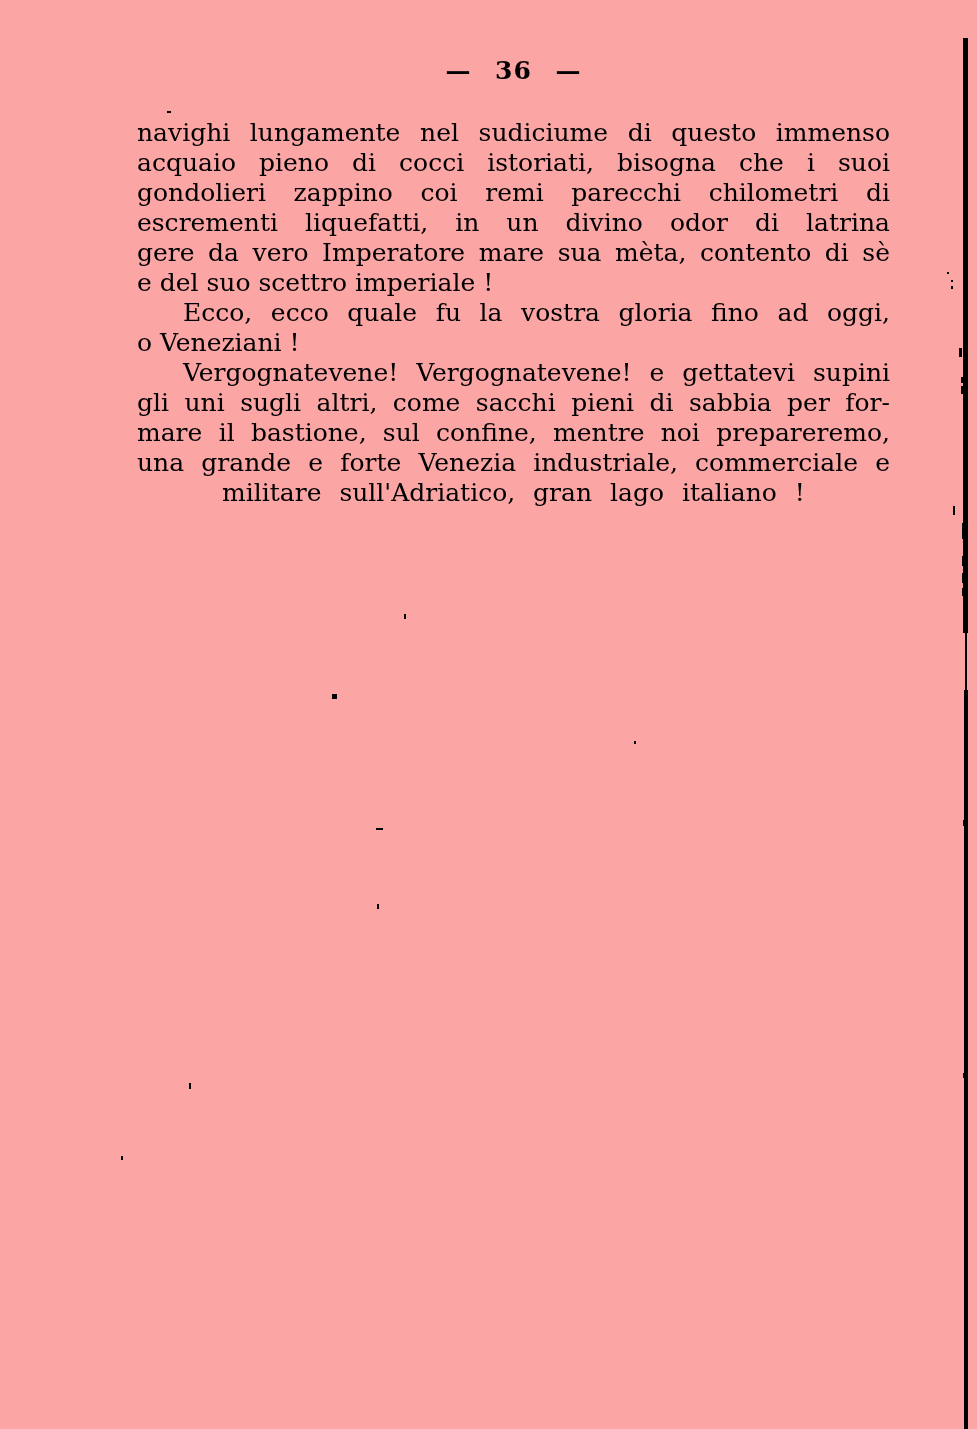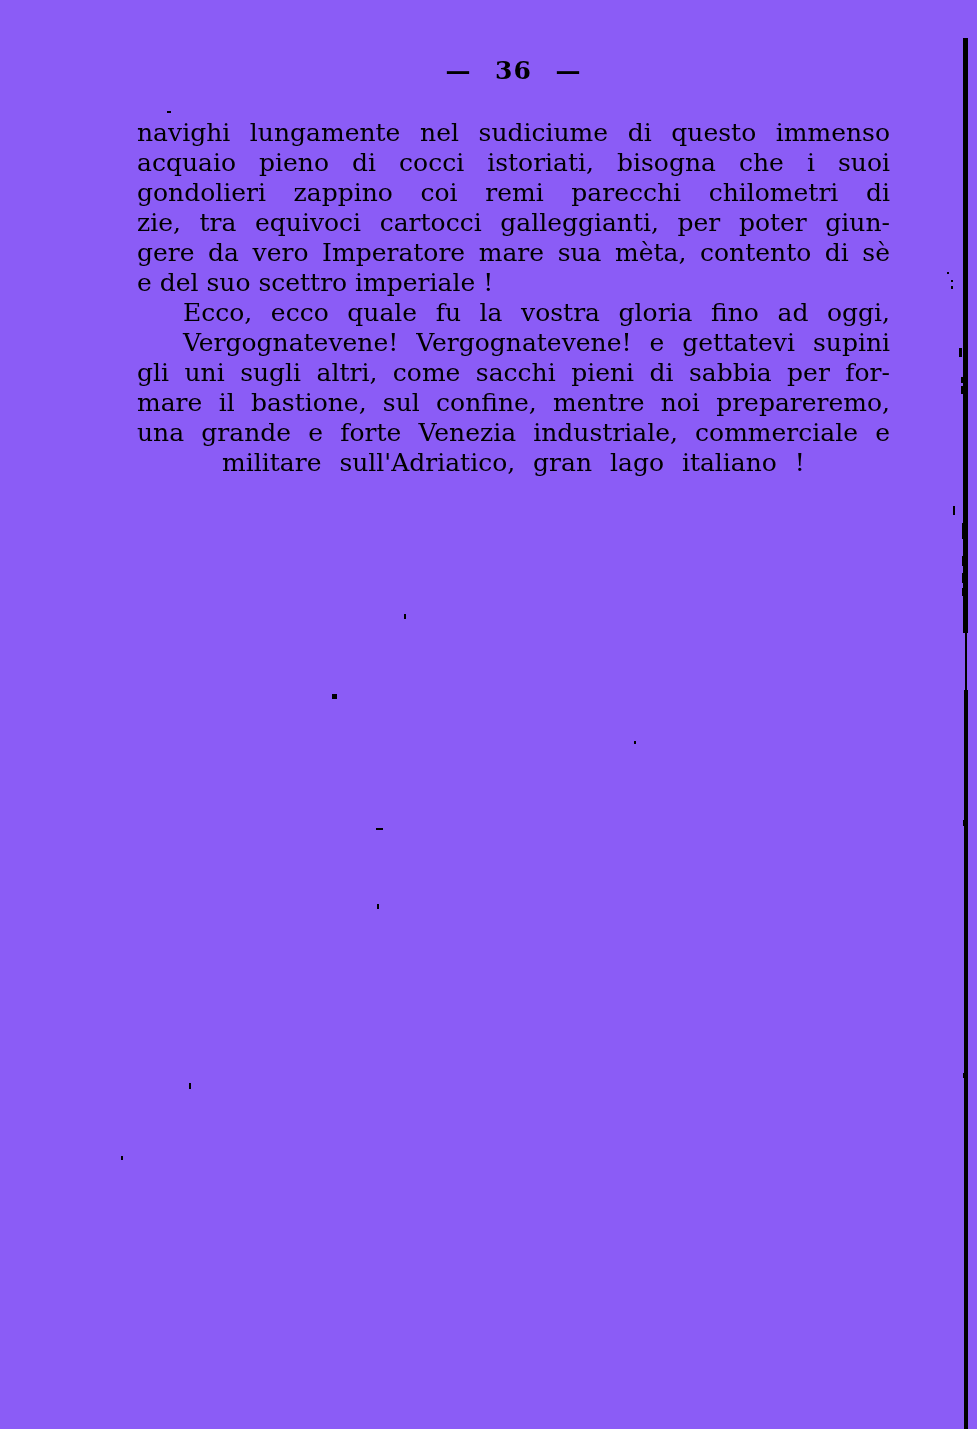--- a/index.html
+++ b/index.html
@@ -4,21 +4,21 @@
 <style>
   html, body {
     margin: 0;
     padding: 0;
     background: #ffffff;
   }
   .page {
     position: relative;
     width: 977px;
     height: 1429px;
-    background: #8b5cf6;
+    background: #fca5a5;
     overflow: hidden;
     font-family: "DejaVu Serif", serif;
     color: #000000;
   }
   .header {
     position: absolute;
     top: 56px;
     left: 137px;
     width: 753px;
     height: 30px;
@@ -62,24 +62,25 @@
 <body>
 
 <div class="page">
 
   <div class="header">— 36 —</div>
 
   <div class="textblock">
     <div class="line j">navighi lungamente nel sudiciume di questo immenso</div>
     <div class="line j">acquaio pieno di cocci istoriati, bisogna che i suoi</div>
     <div class="line j">gondolieri zappino coi remi parecchi chilometri di</div>
-    <div class="line j">zie, tra equivoci cartocci galleggianti, per poter giun-</div>
+    <div class="line j">escrementi liquefatti, in un divino odor di latrina</div>
     <div class="line j">gere da vero Imperatore mare sua mèta, contento di sè</div>
     <div class="line">e del suo scettro imperiale !</div>
     <div class="line j indent">Ecco, ecco quale fu la vostra gloria fino ad oggi,</div>
+    <div class="line">o Veneziani !</div>
     <div class="line j indent">Vergognatevene! Vergognatevene! e gettatevi supini</div>
     <div class="line j">gli uni sugli altri, come sacchi pieni di sabbia per for-</div>
     <div class="line j">mare il bastione, sul confine, mentre noi prepareremo,</div>
     <div class="line j">una grande e forte Venezia industriale, commerciale e</div>
     <div class="line wide">militare sull'Adriatico, gran lago italiano !</div>
   </div>
 
   <div class="edge-seg" style="left:963px; top:38px;  width:5px; height:595px;"></div>
   <div class="edge-seg" style="left:965px; top:633px; width:2px; height:57px;"></div>
   <div class="edge-seg" style="left:964px; top:690px; width:4px; height:739px;"></div>

